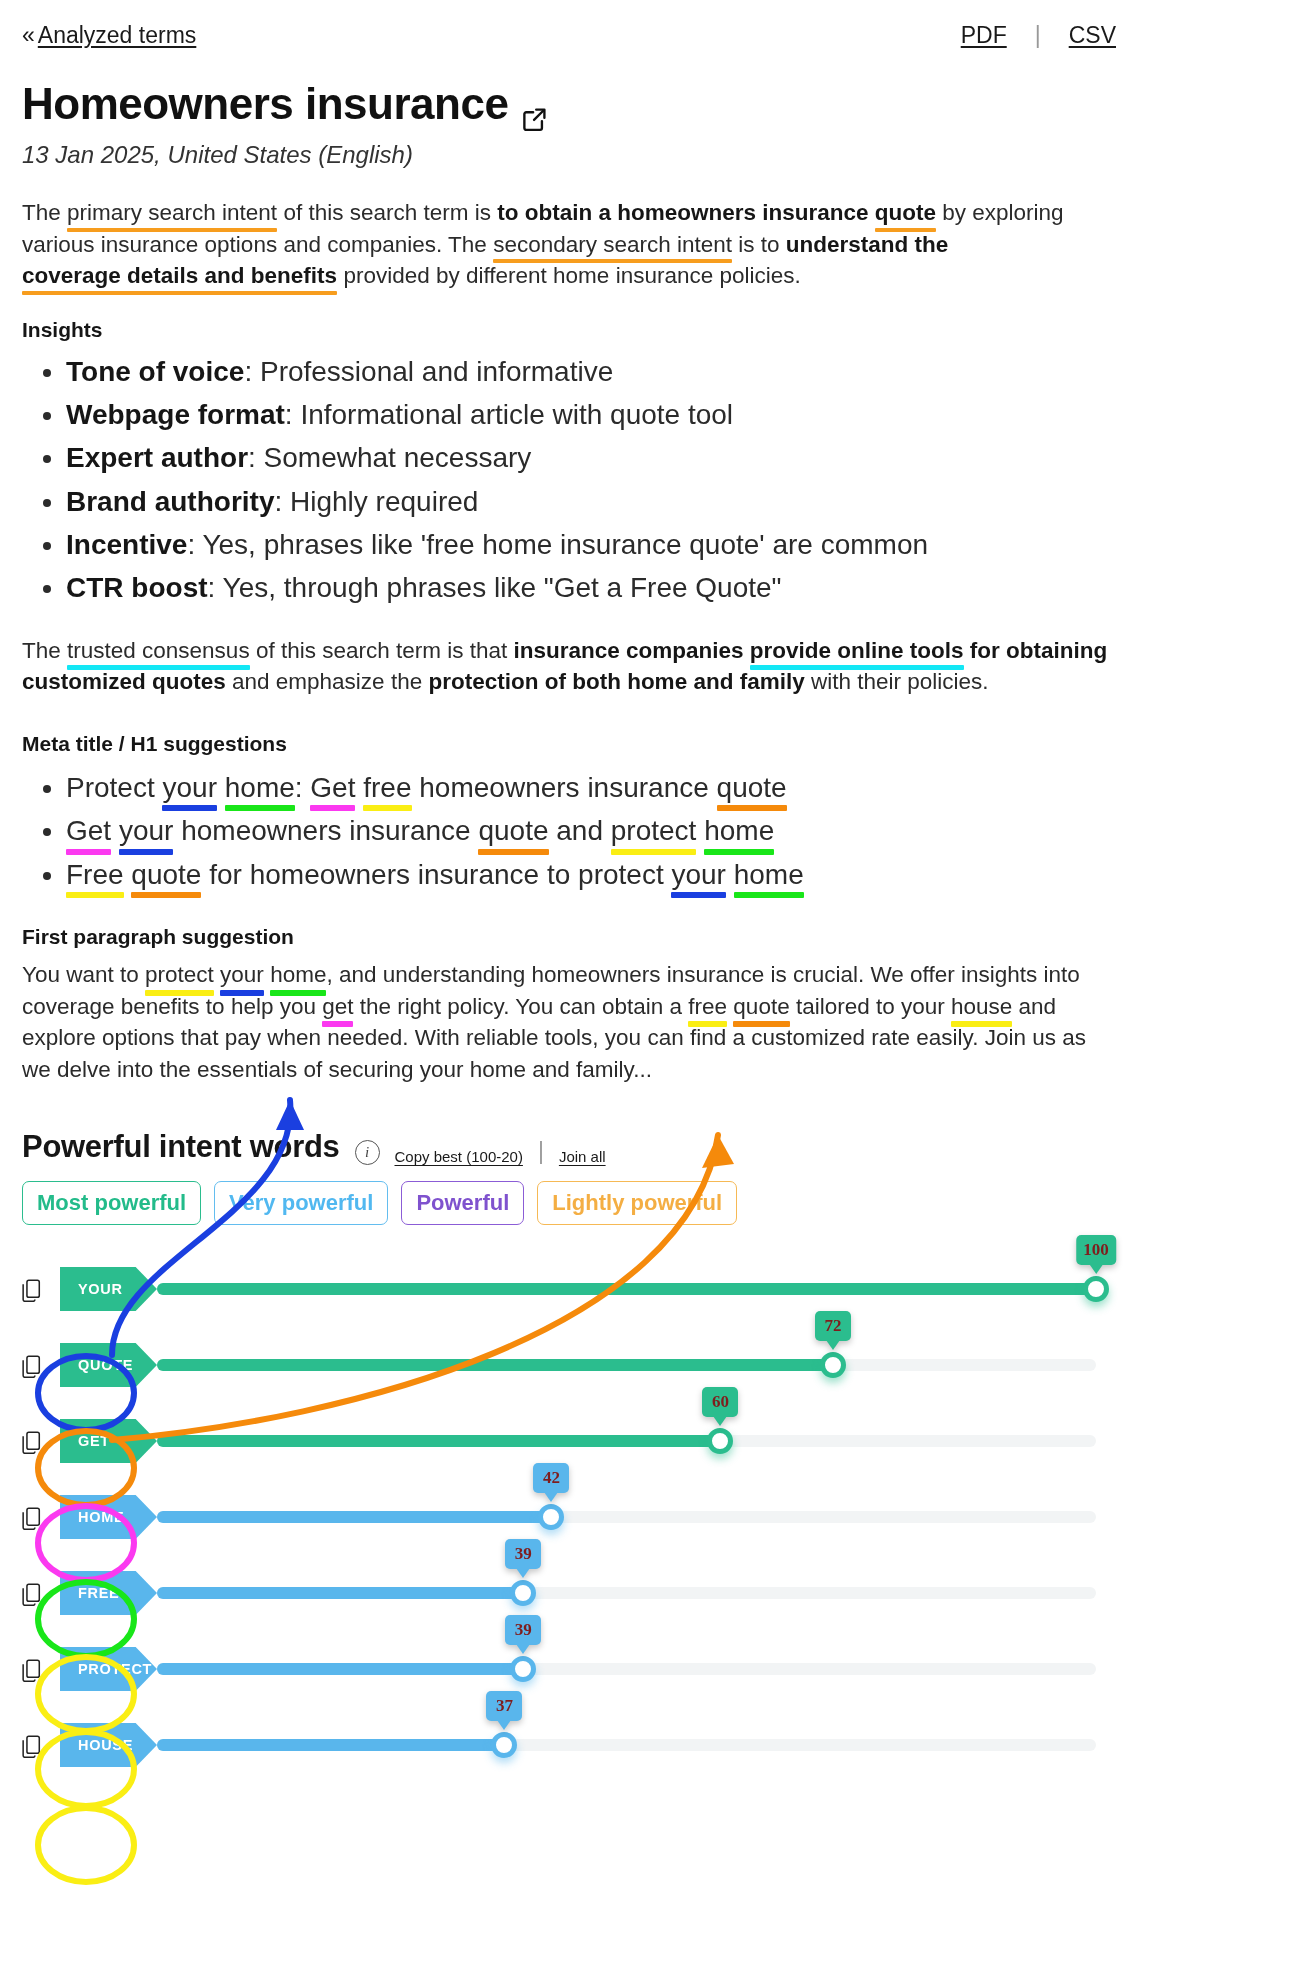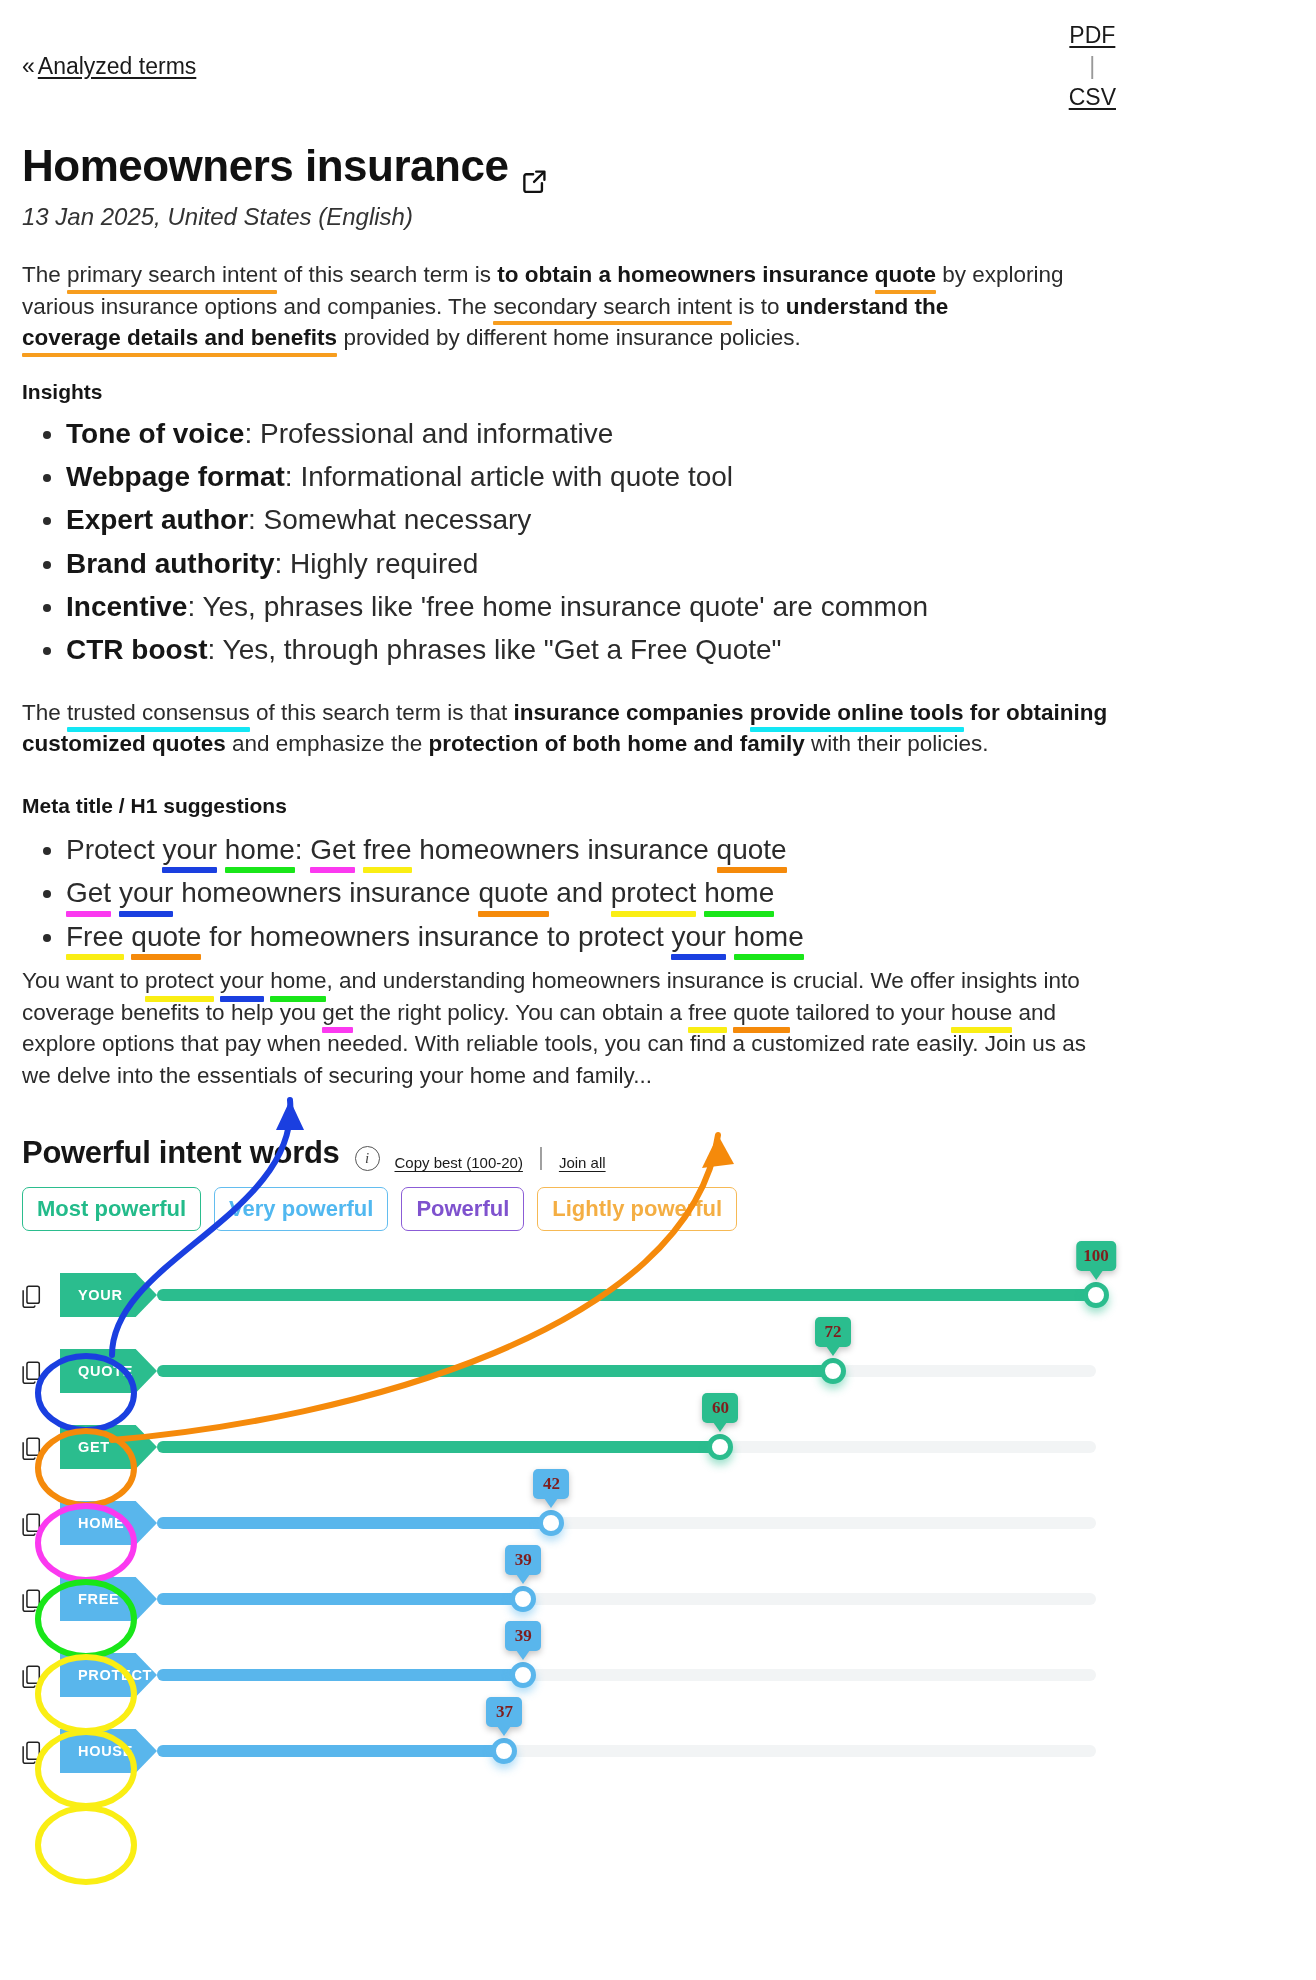--- a/index.html
+++ b/index.html
@@ -11,21 +11,21 @@
     -webkit-font-smoothing:antialiased;
   }
   .page{position:relative;width:1140px;min-height:1980px;padding:0;box-sizing:border-box;}
   .inner{padding:22px 24px 0 22px;}
 
   
   .topbar{display:flex;align-items:center;justify-content:space-between;font-size:23px;}
   .back{color:#1a1a1a;text-decoration:none;}
   .back .chev{text-decoration:none;margin-right:3px;}
   .back .lbl{text-decoration:underline;text-underline-offset:3px;}
-  .exports{display:flex;align-items:center;gap:4px;font-size:23px;flex-direction:column;}
+  .exports{display:flex;align-items:center;gap:28px;font-size:23px;}
   .exports a{color:#1a1a1a;text-decoration:underline;text-underline-offset:3px;}
   .exports .sep{color:#999;text-decoration:none;}
 
   
   h1.title{
     font-size:44px;font-weight:700;letter-spacing:-0.5px;
     margin:30px 0 0 0;display:flex;align-items:center;gap:13px;color:#111;
   }
   .ext-icon{display:inline-block;width:27px;height:27px;position:relative;top:2px;}
   .subtitle{font-style:italic;font-size:24px;color:#333;margin:12px 0 0 0;}
@@ -156,20 +156,21 @@
 
     <p class="body"><span>The </span><span class="u u-cyan">trusted consensus</span><span> of this search term is that </span><b>insurance companies </b><b class="u u-cyan">provide online tools</b><b> for obtaining customized quotes</b><span> and emphasize the </span><b>protection of both home and family</b><span> with their policies.</span></p>
 
     <h3 class="sec" style="margin-top:34px">Meta title / H1 suggestions</h3>
     <ul class="bul" style="margin-top:14px">
       <li><span><span>Protect </span><span class="u u-blue">your</span><span> </span><span class="u u-green">home</span><span>: </span><span class="u u-magenta">Get</span><span> </span><span class="u u-yellow">free</span><span> homeowners insurance </span><span class="u u-orange2">quote</span></span></li>
       <li><span><span class="u u-magenta">Get</span><span> </span><span class="u u-blue">your</span><span> homeowners insurance </span><span class="u u-orange2">quote</span><span> and </span><span class="u u-yellow">protect</span><span> </span><span class="u u-green">home</span></span></li>
       <li><span><span class="u u-yellow">Free</span><span> </span><span class="u u-orange2">quote</span><span> for homeowners insurance to protect </span><span class="u u-blue">your</span><span> </span><span class="u u-green">home</span></span></li>
     </ul>
 
+    <h3 class="sec" style="margin-top:32px">First paragraph suggestion</h3>
     <p class="body" style="margin-top:10px"><span>You want to </span><span class="u u-yellow">protect</span><span> </span><span class="u u-blue">your</span><span> </span><span class="u u-green">home</span><span>, and understanding homeowners insurance is crucial. We offer insights into coverage benefits to help you </span><span class="u u-magenta">get</span><span> the right policy. You can obtain a </span><span class="u u-yellow">free</span><span> </span><span class="u u-orange2">quote</span><span> tailored to your </span><span class="u u-yellow">house</span><span> and explore options that pay when needed. With reliable tools, you can find a customized rate easily. Join us as we delve into the essentials of securing your home and family...</span></p>
 
     <div class="piw-head">
       <span class="piw-title">Powerful intent words</span>
       <span class="info-i">i</span>
       <a href="#">Copy best (100-20)</a>
       <span class="bar">|</span>
       <a href="#">Join all</a>
     </div>
 

